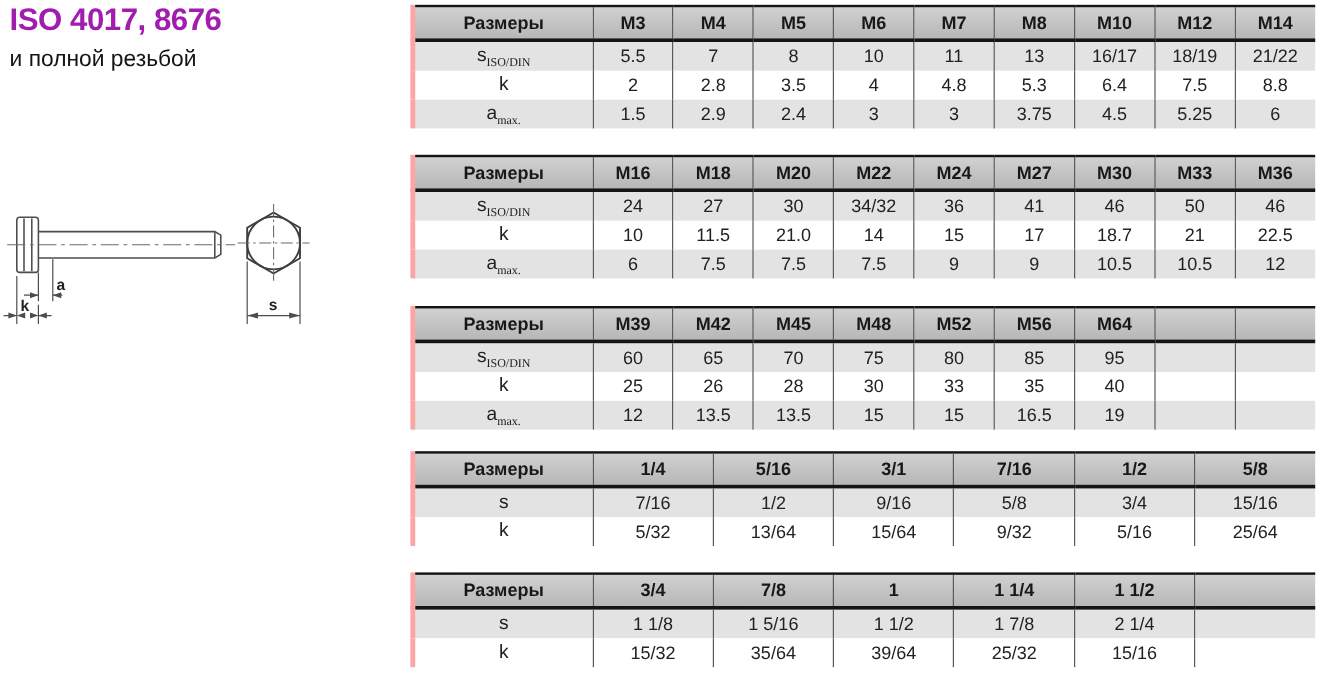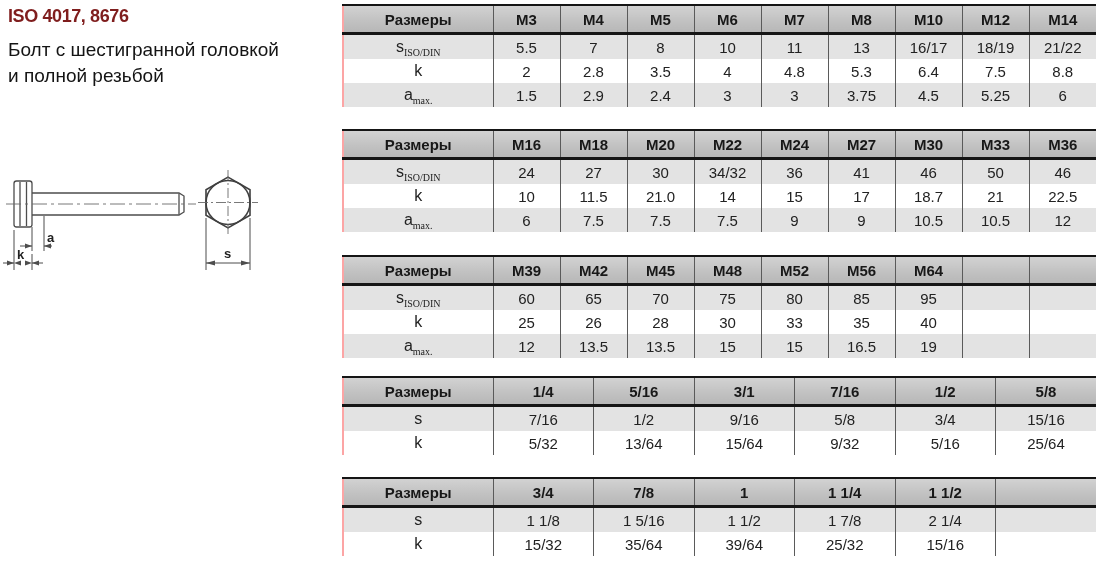--- a/index.html
+++ b/index.html
@@ -2,32 +2,32 @@
 <html><head>
 <meta charset="utf-8">
 <style>
   html,body{margin:0;padding:0;}
   body{
     width:1104px;height:566px;position:relative;background:#ffffff;
     font-family:"Liberation Sans",sans-serif;color:#1d1d1d;overflow:hidden;
   }
   
   .title-block{position:absolute;left:8px;top:2px;width:330px;}
-  .title-line{font-size:18px;font-weight:bold;line-height:29px;letter-spacing:-0.4px;color:#7f1d1d;}
+  .title-line{font-size:26px;font-weight:bold;line-height:29px;letter-spacing:-0.4px;color:#a21caf;}
   .subtitle-block{margin-top:6px;}
   .subtitle-line{font-size:19px;line-height:26px;color:#141414;}
   
   .diagram{position:absolute;left:0px;top:158px;width:300px;height:185px;}
   .diagram svg{display:block;}
   .dim-label{font:bold 13px "Liberation Sans",sans-serif;fill:#222;}
   
   table.dt{
     position:absolute;left:342px;width:754px;
     border-collapse:collapse;table-layout:fixed;
-    border-left:2px solid #fca5a5;
+    border-left:4px solid #fca5a5;
   }
   table.dt th{
     background:linear-gradient(180deg,#d2d2d2 0%,#c2c2c2 55%,#b7b7b7 100%);
     border-top:2px solid #151515;border-bottom:3px solid #151515;
     font-size:15px;font-weight:bold;height:26px;padding:0;text-align:center;color:#181818;
   }
   table.dt td{
     font-size:15px;height:24px;padding:0;text-align:center;background:#ffffff;color:#222;
   }
   table.dt td + td, table.dt th + th{border-left:1px solid #5a5a5a;}
@@ -36,21 +36,20 @@
   table.dt sub{font-size:10px;line-height:0;font-family:Liberation Serif, serif;}
   .t0{top:4px}.t1{top:129px}.t2{top:255px}.t3{top:376px}.t4{top:477px}
   .t4 td{height:28px}
 </style>
 </head>
 <body>
 
 <div class="title-block">
   <div class="title-line">ISO 4017, 8676</div>
   <div class="subtitle-block">
-    <div class="subtitle-line">Болт с шестигранной головкой</div>
     <div class="subtitle-line">и полной резьбой</div>
   </div>
 </div>
 
 <div class="diagram">
   <svg width="300" height="185" viewBox="0 0 300 185">
     <g stroke="#4d4d4d" stroke-width="1.3" fill="none">
 
       <rect x="14" y="23" width="18" height="46" rx="2.5"></rect>
       <line x1="20" y1="24" x2="20" y2="68"></line>

